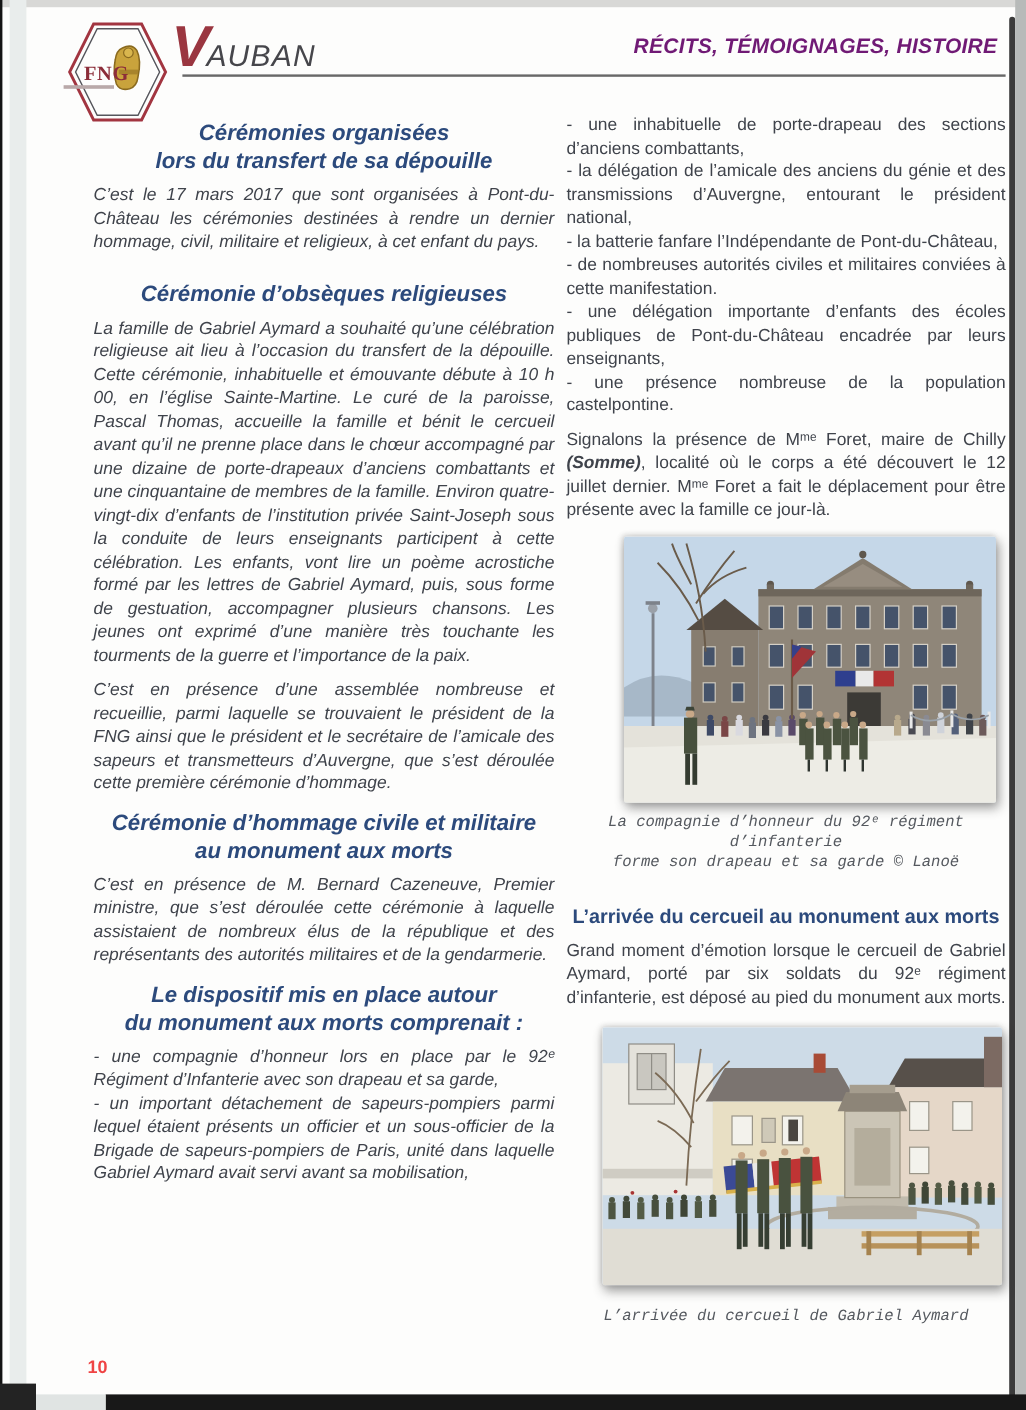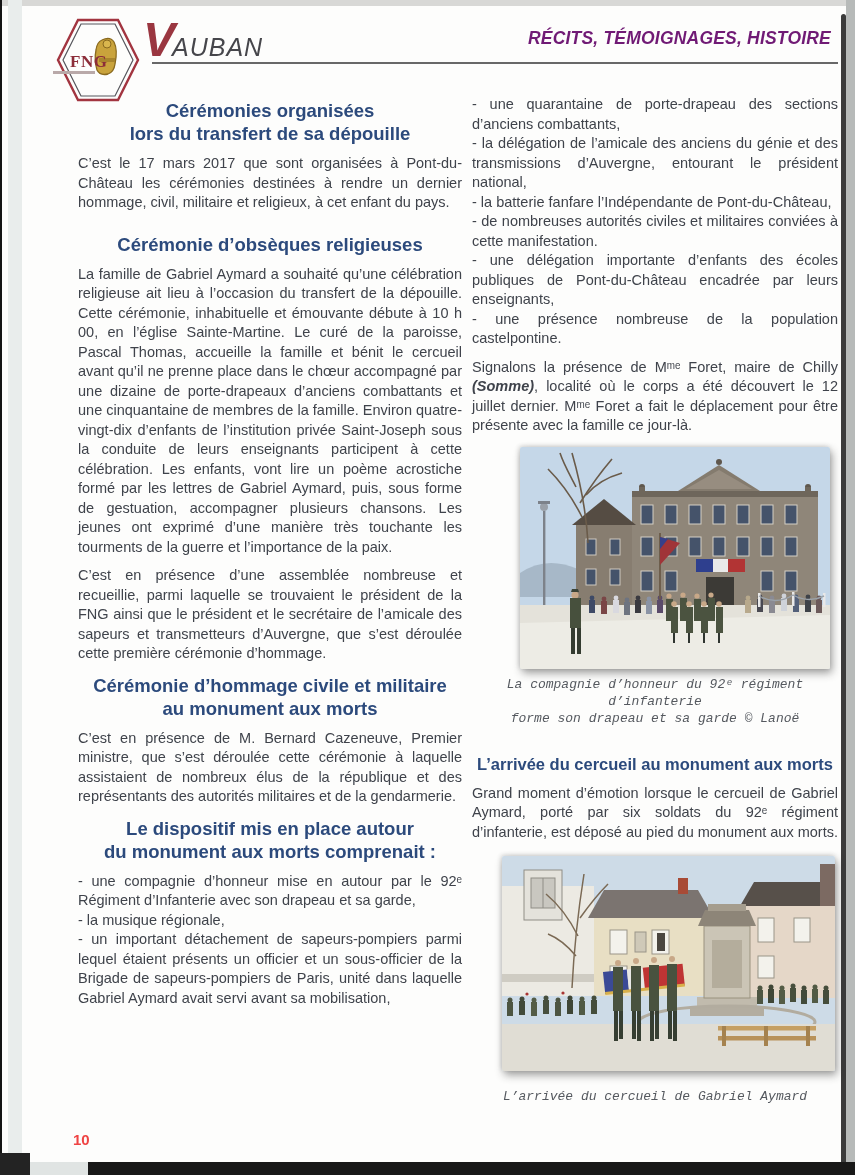--- a/index.html
+++ b/index.html
@@ -20,21 +20,21 @@
   .fng-label{position:absolute;left:10px;top:34px;font-family:"Liberation Serif",serif;
              font-weight:bold;font-size:17px;color:#8c2d39;letter-spacing:.5px;margin-left:16px;}
   .fng-subline{position:absolute;left:9px;top:53px;width:42px;height:3px;background:#b9a9a9;}
   .vauban-v{position:absolute;left:143px;top:16px;font-size:48px;font-style:italic;
             color:#9a3640;font-weight:bold;line-height:48px;}
   .vauban-rest{position:absolute;left:172px;top:33px;font-size:25px;font-style:italic;
                color:#46464b;letter-spacing:1px;}
   .section-title{position:absolute;top:28px;right:24px;font-style:italic;font-weight:bold;
                  font-size:17.5px;color:#701a75;letter-spacing:.2px;}
   
-  .col-left{position:absolute;left:78px;top:95px;width:384px;}
+  .col-left{position:absolute;left:78px;top:95px;width:384px;font-style:italic;}
   .col-right{position:absolute;left:472px;top:95px;width:366px;}
   p.body{font-size:14.5px;line-height:19.5px;text-align:justify;color:#3f434b;margin:0 0 9px 0;}
   .listline{font-size:14.5px;line-height:19.5px;text-align:justify;color:#3f434b;margin:0;}
   .bhead{font-size:18.5px;font-weight:bold;color:#2c4a7c;text-align:center;line-height:23px;
          margin:4px 0 9px 0;}
   .bhead.small{font-size:16.5px;margin:26px 0 8px 0;}
   .somme{font-style:italic;font-weight:600;}
   
   .photo-frame{box-shadow:2px 4px 9px rgba(40,40,40,.45), -1px -1px 4px rgba(60,60,60,.18);
                border-radius:2px;display:block;}
@@ -89,27 +89,26 @@
     <p class="body">C’est en présence d’une assemblée nombreuse et recueillie, parmi laquelle se trouvaient le président de la FNG ainsi que le président et le secrétaire de l’amicale des sapeurs et transmetteurs d’Auvergne, que s’est déroulée cette première cérémonie d’hommage.</p>
     <div class="bhead" style="margin-top:10px">
       <div>Cérémonie d’hommage civile et militaire</div>
       <div>au monument aux morts</div>
     </div>
     <p class="body">C’est en présence de M. Bernard Cazeneuve, Premier ministre, que s’est déroulée cette cérémonie à laquelle assistaient de nombreux élus de la république et des représentants des autorités militaires et de la gendarmerie.</p>
     <div class="bhead" style="margin-top:10px">
       <div>Le dispositif mis en place autour</div>
       <div>du monument aux morts comprenait :</div>
     </div>
-    <div class="listline">- une compagnie d’honneur mise en autour par le 92ᵉ Régiment d’Infanterie avec son drapeau et sa garde,</div>
-    <div class="listline">- la musique régionale,</div>
+    <div class="listline">- une compagnie d’honneur lors en place par le 92ᵉ Régiment d’Infanterie avec son drapeau et sa garde,</div>
     <div class="listline">- un important détachement de sapeurs-pompiers parmi lequel étaient présents un officier et un sous-officier de la Brigade de sapeurs-pompiers de Paris, unité dans laquelle Gabriel Aymard avait servi avant sa mobilisation,</div>
   </div>
 
   <div class="col-right">
-    <div class="listline">- une quarantaine de porte-drapeau des sections d’anciens combattants,</div>
+    <div class="listline">- une inhabituelle de porte-drapeau des sections d’anciens combattants,</div>
     <div class="listline">- la délégation de l’amicale des anciens du génie et des transmissions d’Auvergne, entourant le président national,</div>
     <div class="listline">- la batterie fanfare l’Indépendante de Pont-du-Château,</div>
     <div class="listline">- de nombreuses autorités civiles et militaires conviées à cette manifestation.</div>
     <div class="listline">- une délégation importante d’enfants des écoles publiques de Pont-du-Château encadrée par leurs enseignants,</div>
     <div class="listline">- une présence nombreuse de la population castelpontine.</div>
 
     <p class="body" style="margin-top:9px"><span>Signalons la présence de Mᵐᵉ Foret, maire de Chilly </span><span class="somme">(Somme)</span><span>, localité où le corps a été découvert le 12 juillet dernier. Mᵐᵉ Foret a fait le déplacement pour être présente avec la famille ce jour-là.</span></p>
 
     <svg class="photo-frame photo1" viewBox="0 0 310 222">
       <defs>

